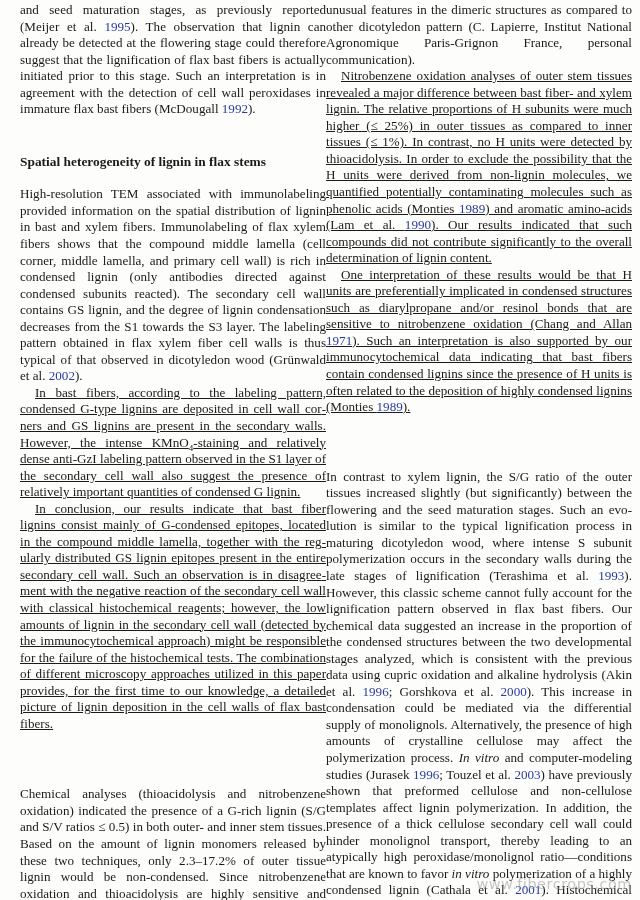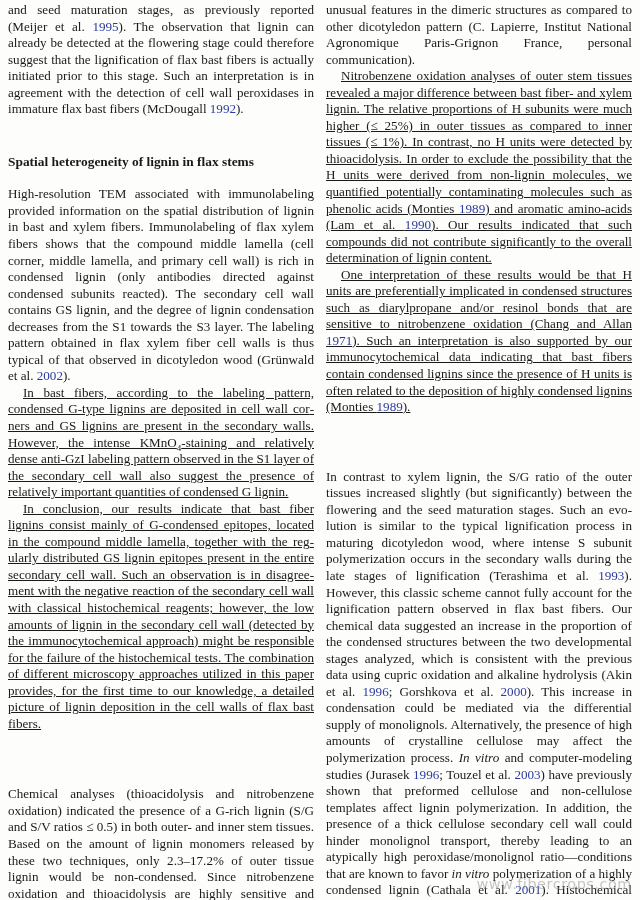--- a/index.html
+++ b/index.html
@@ -6,21 +6,21 @@
   body {
     width: 640px; height: 900px; overflow: hidden;
     background: #fdfdfb;
     font-family: "Liberation Serif", "DejaVu Serif", serif;
     color: #1a1a1a;
     position: relative;
   }
   .page {
     position: absolute; left: 0; top: 0; width: 640px; height: 900px;
     box-sizing: border-box; padding: 2px 8px 0 8px;
-    display: flex; justify-content: space-between;
+    display: flex; justify-content: flex-end;
   }
   .col { width: 306px; }
   p {
     margin: 0; font-size: 13.1px; line-height: 16.55px;
     text-align: justify; hyphens: manual;
   }
   p.indent { text-indent: 15px; text-decoration: underline; }
   h2 {
     font-weight: bold; font-size: 13.4px; margin: 0;
     line-height: 16.5px;

